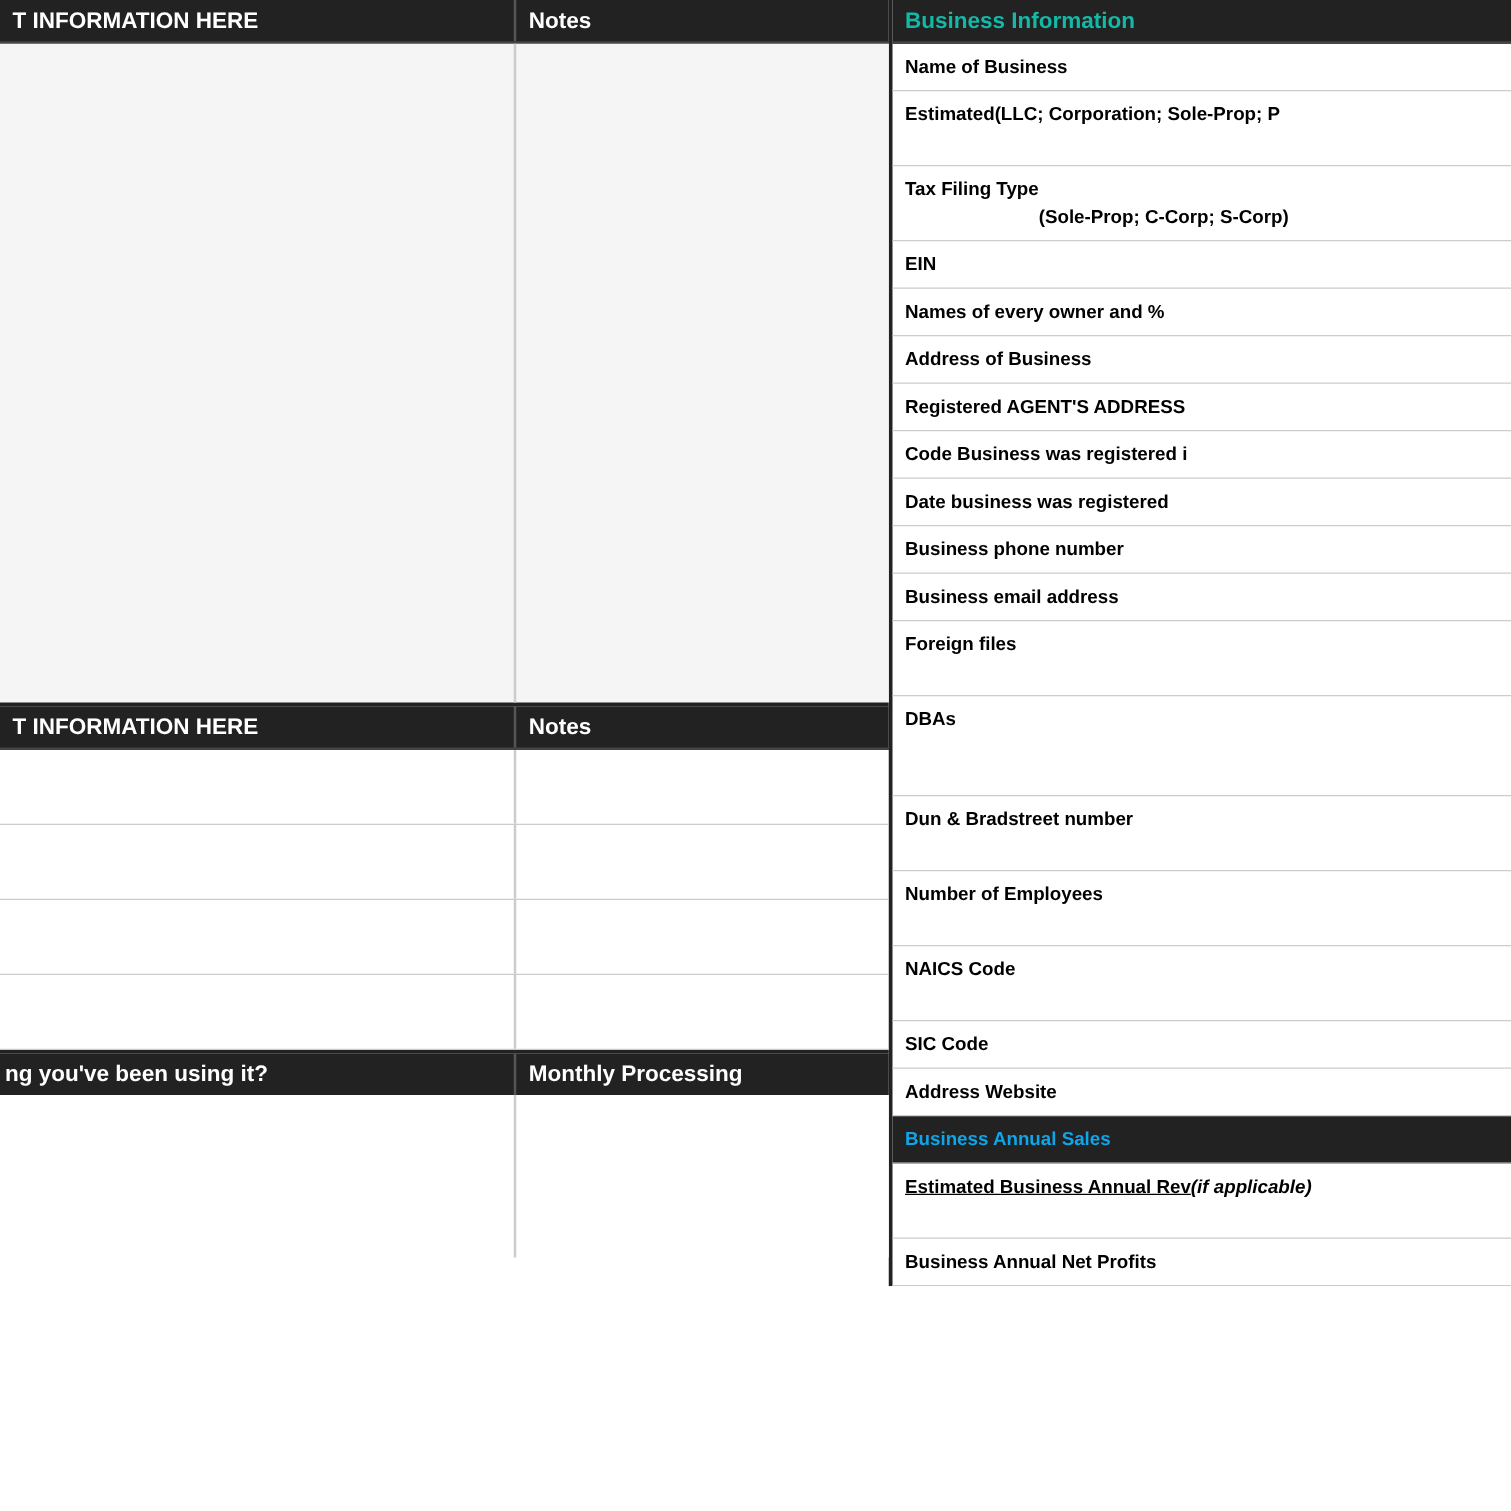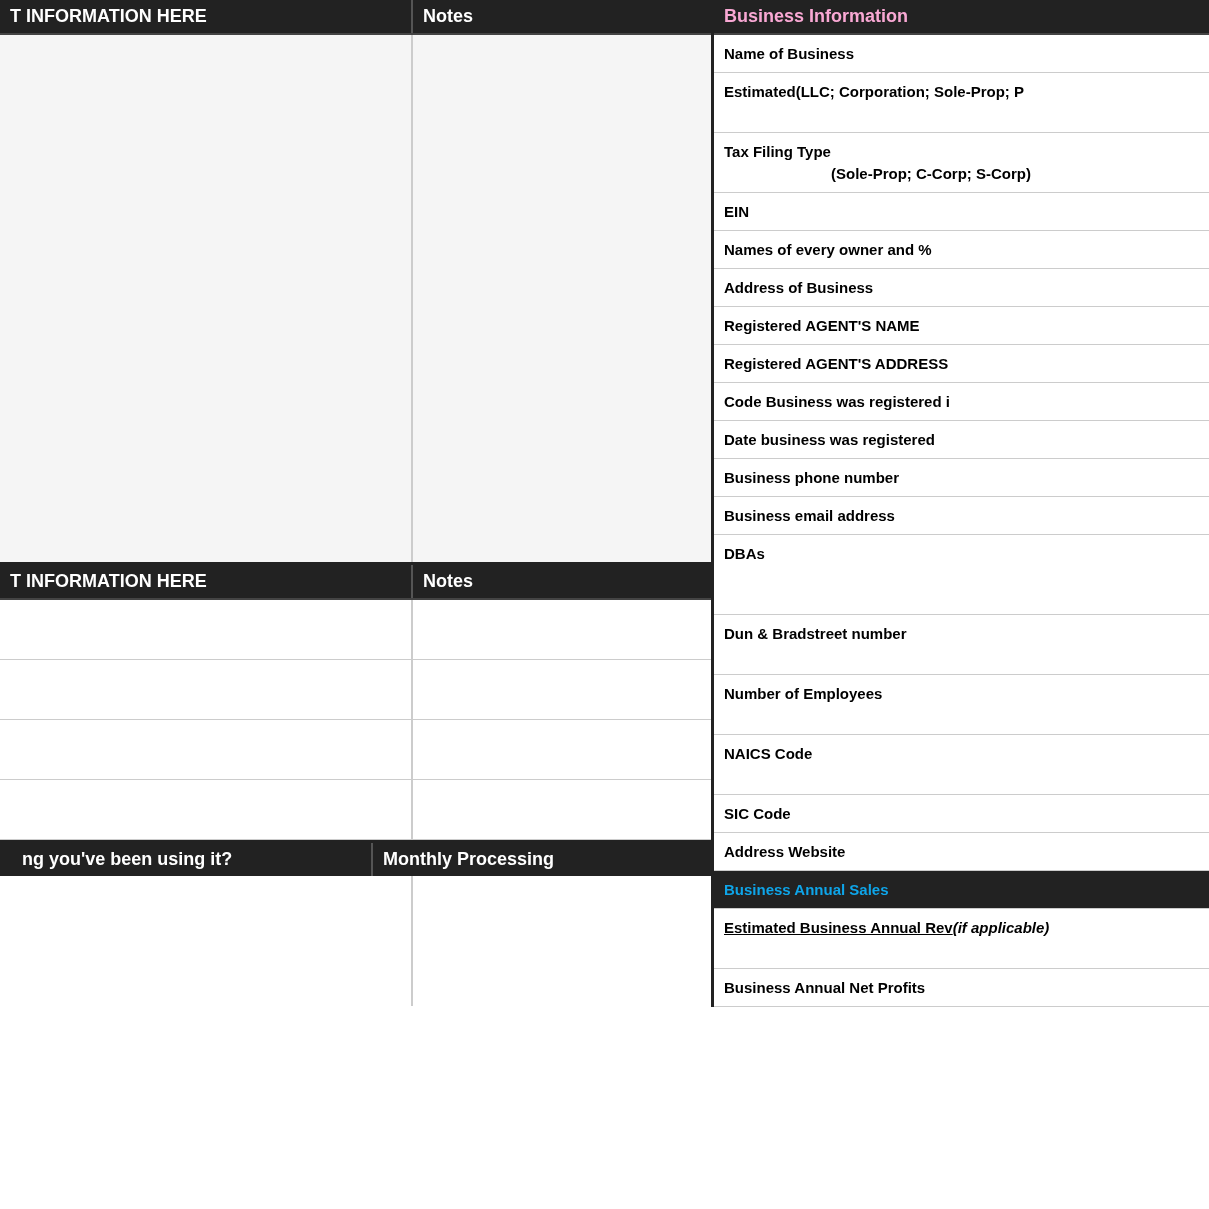--- a/index.html
+++ b/index.html
@@ -102,22 +102,22 @@
 
     
     .left-monthly-header {
       display: flex;
       background: #222;
       color: #fff;
       font-weight: bold;
       font-size: 18px;
     }
     .left-monthly-header .col-info {
-      width: 373px;
-      padding: 6px 22px;
+      width: 413px;
+      padding: 6px 4px;
       border-right: 2px solid #555;
     }
     .left-monthly-header .col-notes {
       flex: 1;
       padding: 6px 10px;
     }
 
     .left-monthly-body {
       display: flex;
       min-height: 130px;
@@ -129,21 +129,21 @@
       padding: 8px;
     }
     .left-monthly-body .col-notes {
       flex: 1;
       padding: 8px;
     }
 
     
     .right-header {
       background: #222;
-      color: #f9a8d4;
+      color: #14b8a6;
       font-weight: bold;
       font-size: 18px;
       padding: 6px 10px;
       border-bottom: 2px solid #444;
     }
     .right-row {
       border-bottom: 1px solid #ccc;
       padding: 8px 10px;
       font-weight: bold;
       font-size: 15px;
@@ -240,26 +240,26 @@
           <span style="display: block;">Estimated</span>
           <span style="display: block;">(LLC; Corporation; Sole-Prop; P</span>
         </div>
         <div class="right-row tall">
           <span style="display: block;">Tax Filing Type</span>
           <span style="display: block; margin-top: 22px;">(Sole-Prop; C-Corp; S-Corp)</span>
         </div>
         <div class="right-row">EIN</div>
         <div class="right-row">Names of every owner and %</div>
         <div class="right-row">Address of Business</div>
-        <div class="right-row">Registered AGENT'S NAME</div>
         <div class="right-row">Registered AGENT'S ADDRESS</div>
         <div class="right-row">Code Business was registered i</div>
         <div class="right-row">Date business was registered</div>
         <div class="right-row">Business phone number</div>
         <div class="right-row">Business email address</div>
+        <div class="right-row tall">Foreign files</div>
         <div class="right-row extra-tall">DBAs</div>
         <div class="right-row tall">Dun &amp; Bradstreet number</div>
         <div class="right-row tall">Number of Employees</div>
         <div class="right-row tall">NAICS Code</div>
         <div class="right-row">SIC Code</div>
         <div class="right-row">Address Website</div>
         <div class="right-row section-header">Business Annual Sales</div>
         <div class="right-row tall">
           <span style="display: block; font-weight: bold; text-decoration: underline;">Estimated Business Annual Rev</span>
           <span style="display: block; font-style: italic; font-weight: bold;">(if applicable)</span>

